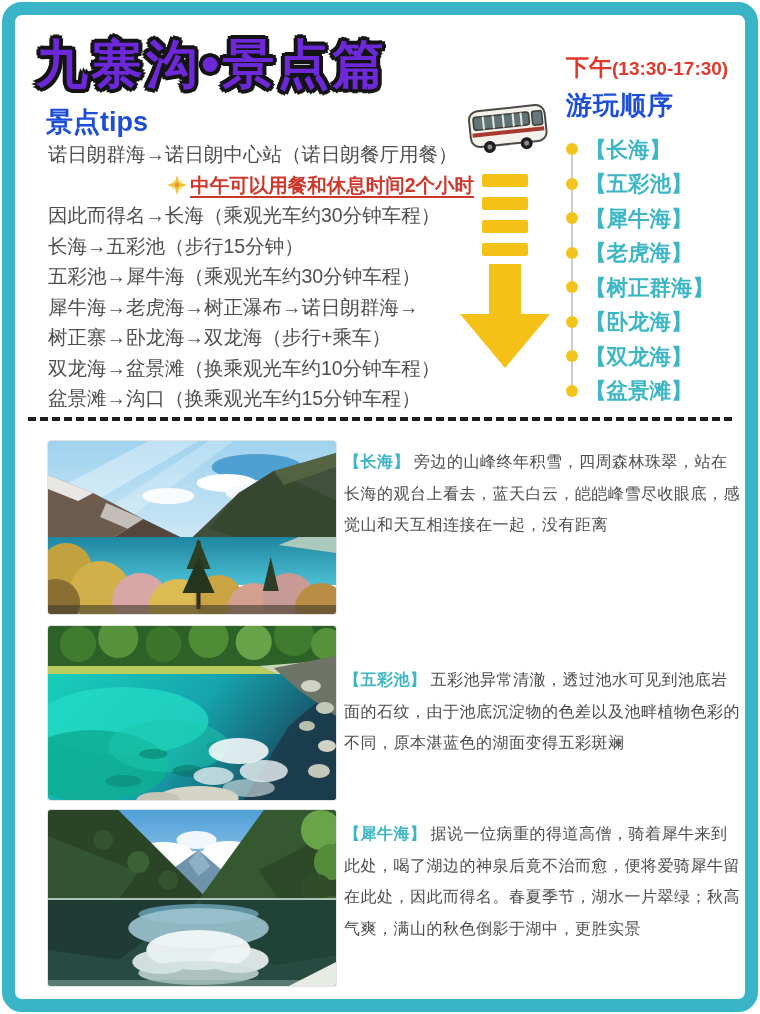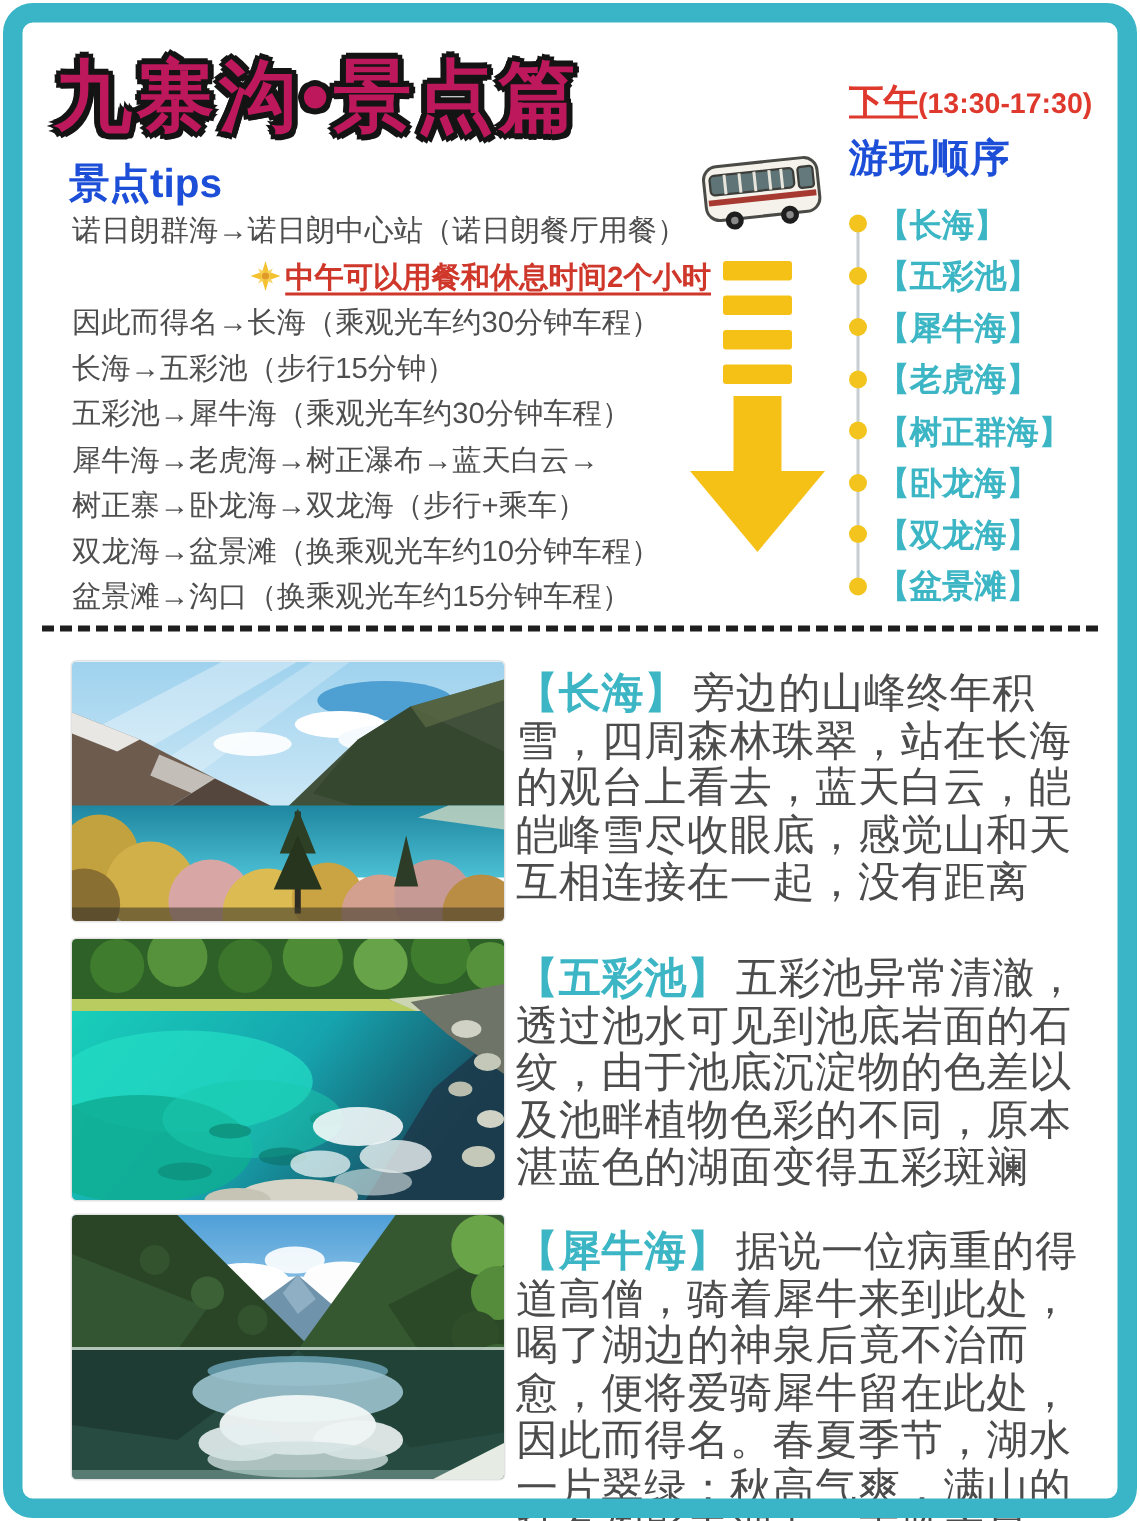--- a/index.html
+++ b/index.html
@@ -7,29 +7,29 @@
     position:relative;width:760px;height:1014px;background:#ffffff;overflow:hidden;
     font-family:"Liberation Sans","DejaVu Sans",sans-serif;
   }
   .frame{
     position:absolute;inset:2px;border:13px solid #39b5c7;border-radius:20px;
     pointer-events:none;z-index:50;
   }
   
   .title{
     position:absolute;left:36px;top:30px;margin:0;
-    font-size:52px;font-weight:900;letter-spacing:3px;color:#be185d;
+    font-size:52px;font-weight:900;letter-spacing:3px;color:#6d28d9;
     text-shadow:
       -3px -3px 0 #141414,3px -3px 0 #141414,-3px 3px 0 #141414,3px 3px 0 #141414,
       -4px 0 0 #141414,4px 0 0 #141414,0 -4px 0 #141414,0 4px 0 #141414,
       -3px 0 0 #141414,3px 0 0 #141414,0 -3px 0 #141414,0 3px 0 #141414;
   }
   .sched{position:absolute;left:566px;top:52px;width:170px;}
   .sched-time{color:#df382c;font-weight:800;white-space:nowrap;}
-  .sched-period{font-size:23px;text-decoration:underline;}
+  .sched-period{font-size:23px;}
   .sched-range{font-size:19px;}
   .order-label{margin-top:5px;font-size:26px;font-weight:800;color:#1d4ed8;letter-spacing:1px;}
   .tips-heading{position:absolute;left:46px;top:104px;margin:0;font-size:27px;font-weight:800;color:#1d4ed8;}
   
   .tips{position:absolute;left:26px;top:139px;width:448px;font-size:19.5px;color:#4e4e4e;}
   .tip-line{line-height:30.5px;white-space:nowrap;padding-left:22px;}
   .tip-line.highlight{padding-left:0;color:#cf372b;text-decoration:underline;text-decoration-thickness:2px;text-underline-offset:4px;font-weight:600;text-align:right;}
   .sparkle{display:inline-block;width:20px;height:20px;vertical-align:-3px;margin-right:3px;}
   
   .bus{position:absolute;left:464px;top:100px;width:88px;height:56px;}
@@ -41,23 +41,23 @@
   .route .r-label{font-size:21.5px;font-weight:700;color:#3cb6c5;white-space:nowrap;}
   .route-line{position:absolute;left:571px;top:150px;width:2px;height:240px;background:#c7ced1;z-index:1;}
   
   .divider{position:absolute;left:28px;top:417px;width:704px;border-top:4px dashed #1e1e1e;}
   
   .photo{position:absolute;left:48px;width:288px;border-radius:3px;overflow:hidden;box-shadow:0 0 0 1px #e3e3e3;}
   .photo svg{display:block;width:100%;height:100%;}
   #photo-1{top:441px;height:173px;}
   #photo-2{top:626px;height:174px;}
   #photo-3{top:810px;height:176px;}
-  .para{position:absolute;left:344px;width:398px;margin:0;font-size:28px;line-height:31.5px;color:#4c4c4c;letter-spacing:0.5px;}
+  .para{position:absolute;left:344px;width:398px;margin:0;font-size:16px;line-height:31.5px;color:#4c4c4c;letter-spacing:0.5px;}
   #para-1{top:446px;}
-  #para-2{top:636px;}
+  #para-2{top:664px;}
   #para-3{top:818px;}
   .sec-label{color:#3cb6c5;font-weight:700;margin-right:4px;}
 </style>
 </head>
 <body>
 
 <div id="canvas">
   <div class="frame"></div>
 
   <h1 class="title">九寨沟•景点篇</h1>
@@ -76,21 +76,21 @@
         <svg viewBox="0 0 20 20">
             <path d="M10 0 L12.2 7.2 L20 10 L12.2 12.8 L10 20 L7.8 12.8 L0 10 L7.8 7.2 Z" fill="#f4c230"></path>
             <path d="M10 3 L11.6 8 L17 10 L11.6 12 L10 17 L8.4 12 L3 10 L8.4 8 Z" transform="rotate(45 10 10)" fill="#f6cf55" opacity="0.9"></path>
             <circle cx="10" cy="10" r="2.4" fill="#e09a28"></circle>
           </svg>
       </span><span>中午可以用餐和休息时间2个小时</span>
     </div>
     <div class="tip-line">因此而得名→长海（乘观光车约30分钟车程）</div>
     <div class="tip-line">长海→五彩池（步行15分钟）</div>
     <div class="tip-line">五彩池→犀牛海（乘观光车约30分钟车程）</div>
-    <div class="tip-line">犀牛海→老虎海→树正瀑布→蓝天白云→</div>
+    <div class="tip-line">犀牛海→老虎海→树正瀑布→诺日朗群海→</div>
     <div class="tip-line">树正寨→卧龙海→双龙海（步行+乘车）</div>
     <div class="tip-line">双龙海→盆景滩（换乘观光车约10分钟车程）</div>
     <div class="tip-line">盆景滩→沟口（换乘观光车约15分钟车程）</div>
   </div>
 
   <div class="bus">
     <svg viewBox="0 0 88 56">
       <g transform="rotate(-6 44 28)">
         <rect x="6" y="8" width="76" height="36" rx="9" fill="#f4f2ea" stroke="#4a4a46" stroke-width="2"></rect>
         <rect x="10" y="14" width="56" height="13" rx="3" fill="#5e7476" stroke="#3c3c38" stroke-width="1.5"></rect>

